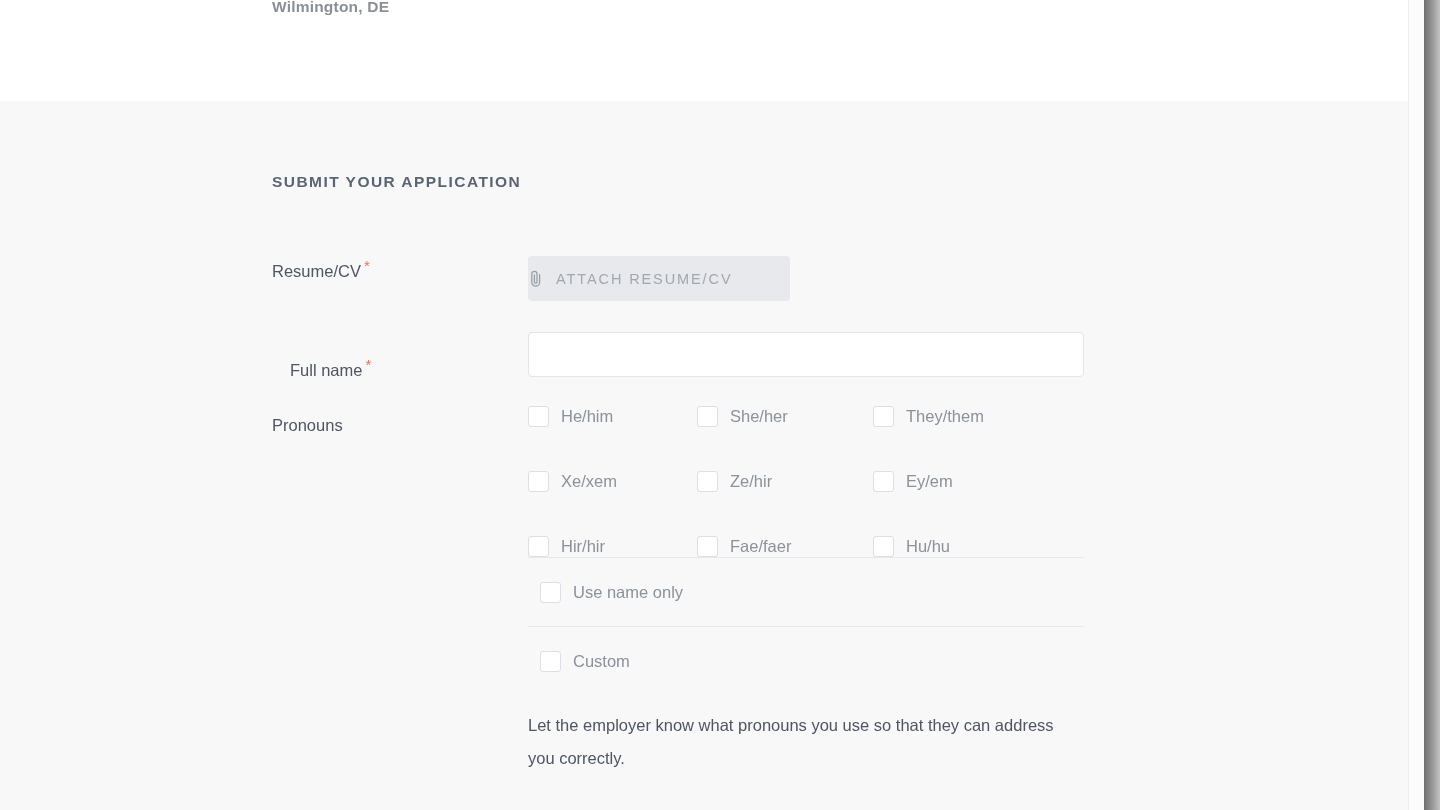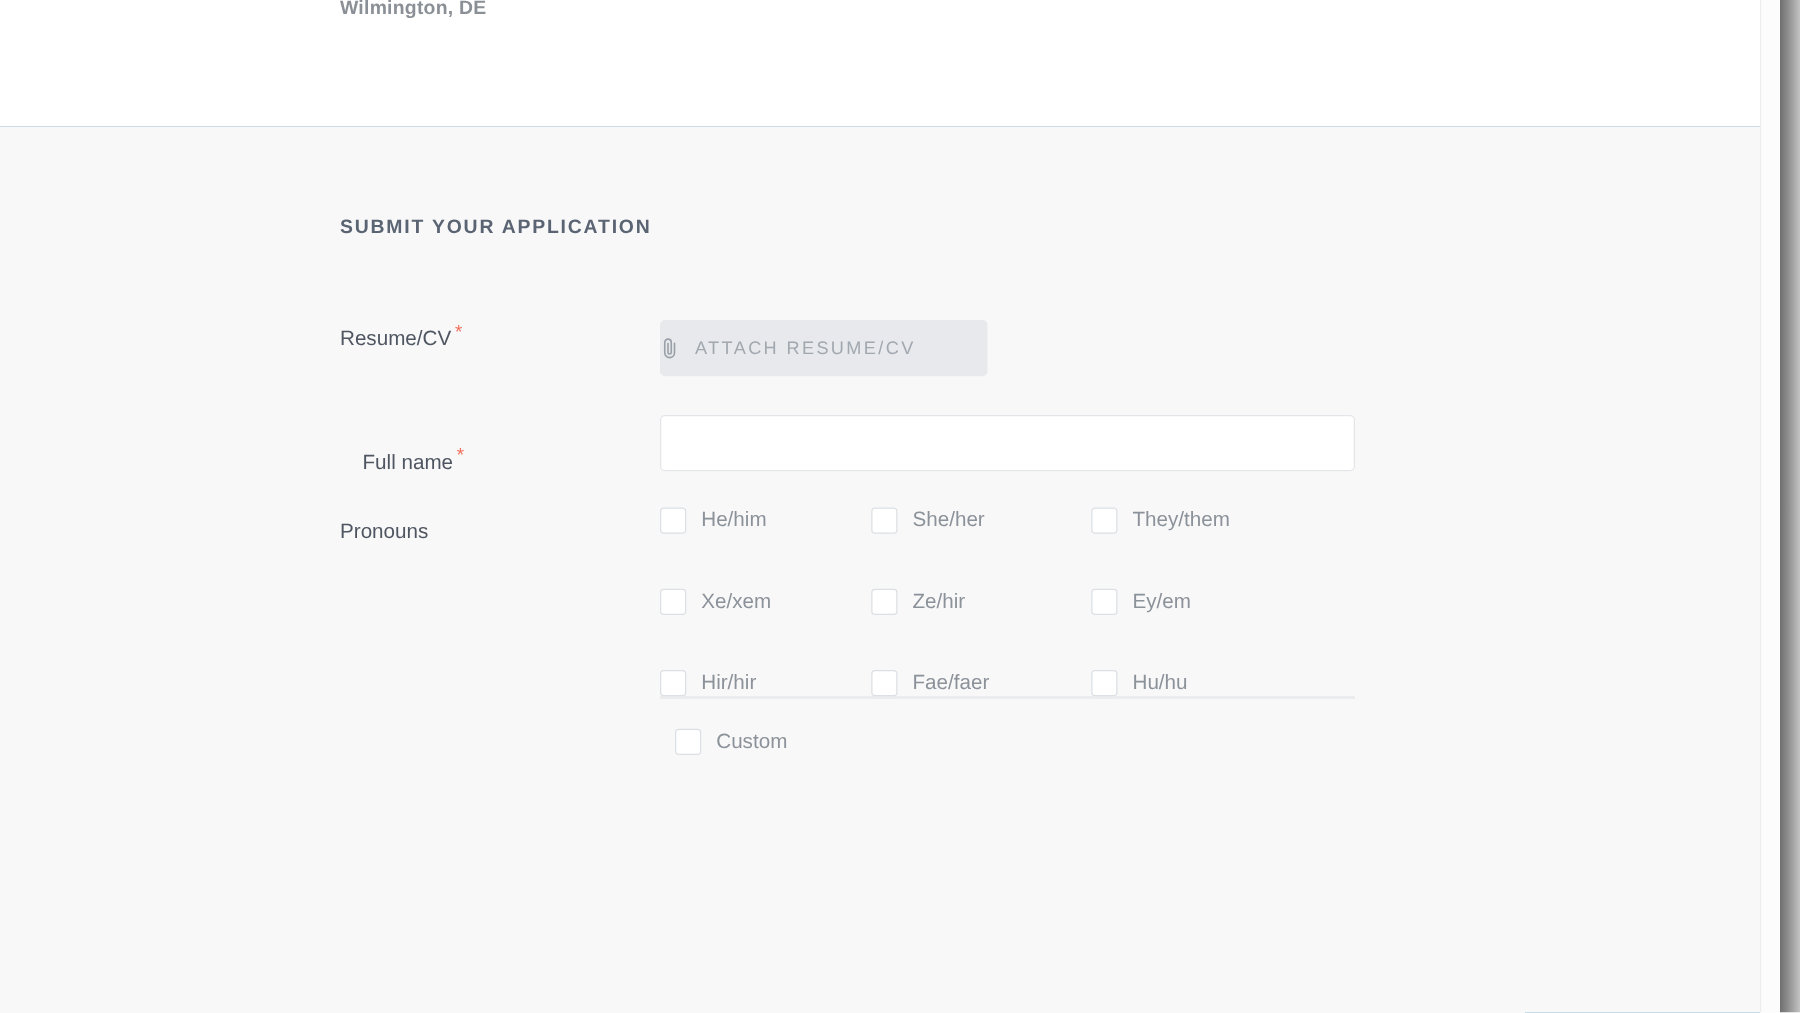--- a/index.html
+++ b/index.html
@@ -16,21 +16,21 @@
     position: relative;
   }
 
   
   .page {
     position: absolute;
     left: 0;
     top: 0;
     width: 1408px;
     height: 810px;
-    background: #0369a1;
+    background: #fdba74;
     overflow: hidden;
   }
 
   
   .job-header {
     position: absolute;
     left: 0;
     top: 0;
     width: 1408px;
     height: 101px;
@@ -320,30 +320,37 @@
             <span class="cb-label">Fae/faer</span>
           </label>
           <label class="cb-item">
             <span class="cb-box"></span>
             <span class="cb-label">Hu/hu</span>
           </label>
         </div>
 
         <div class="divider"></div>
 
+        <div class="single-row">
+          <label class="cb-item">
+            <span class="cb-box"></span>
+            <span class="cb-label">Use name only</span>
+          </label>
+        </div>
 
         <div class="divider"></div>
 
         <div class="single-row">
           <label class="cb-item">
             <span class="cb-box"></span>
             <span class="cb-label">Custom</span>
           </label>
         </div>
 
+        <div class="helper-text">Let the employer know what pronouns you use so that they can address you correctly.</div>
       </div>
     </div>
 
   </div>
 </div>
 
 <div class="scroll-gutter"></div>
 <div class="edge-strip"></div>
 
 </body></html>

